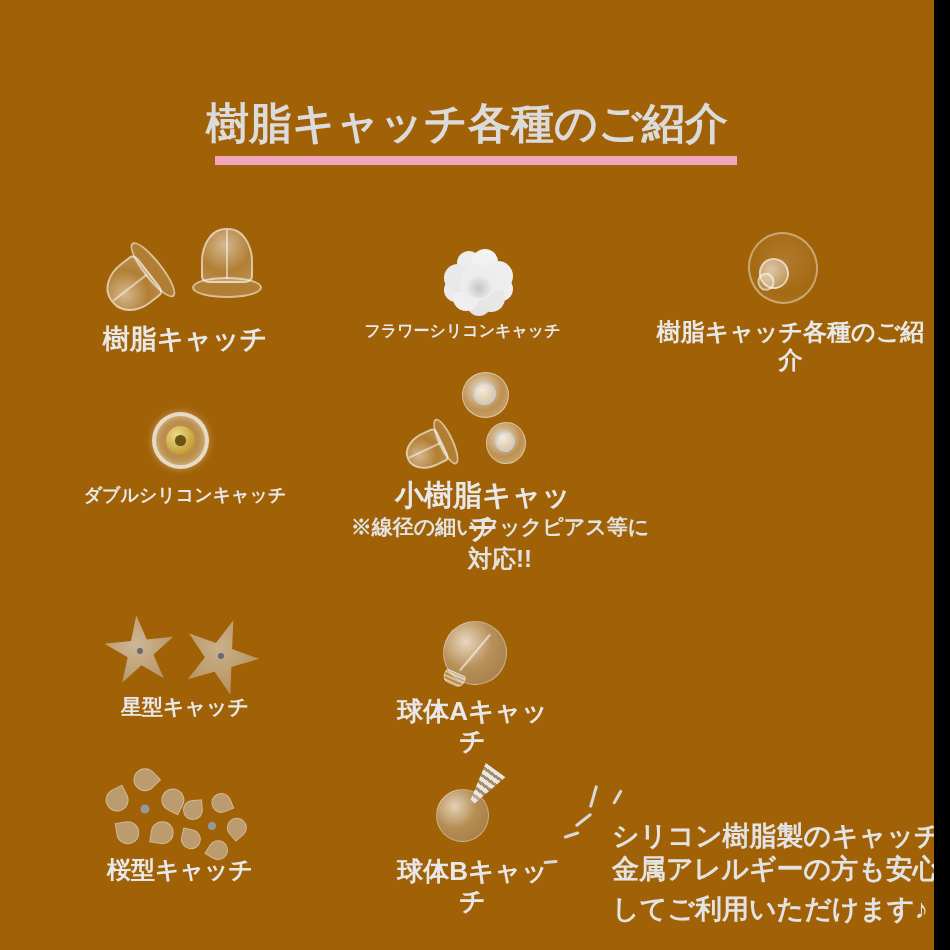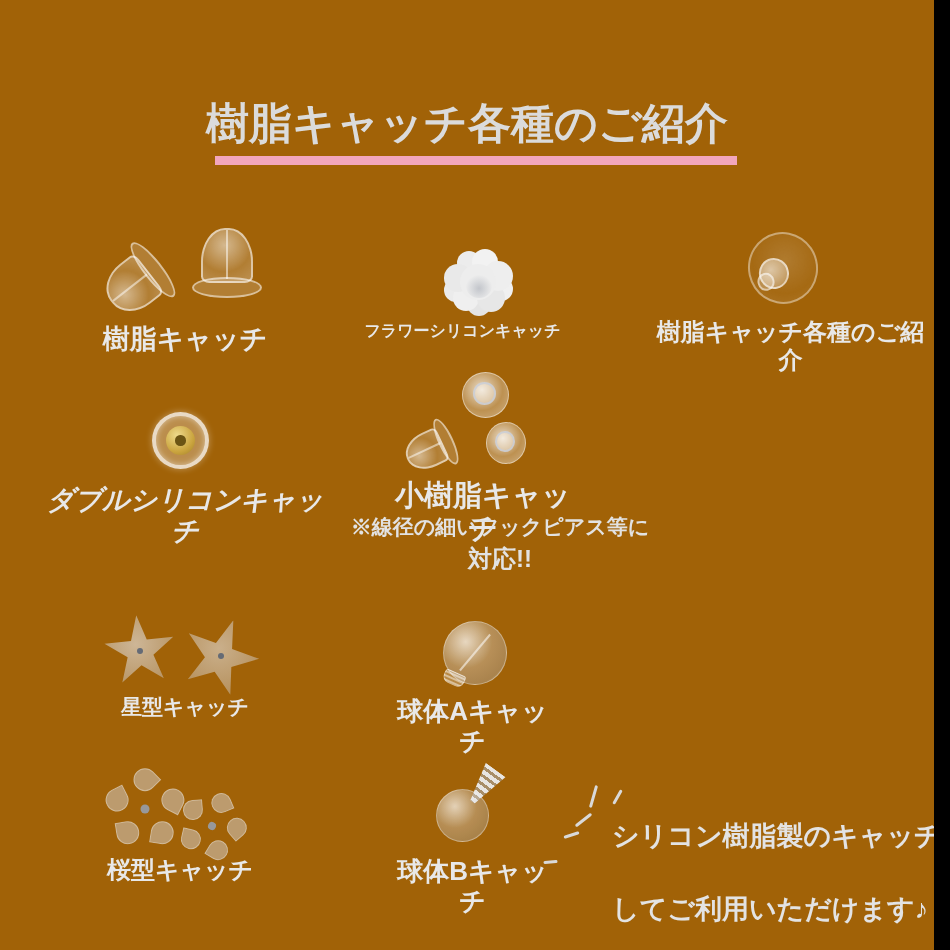--- a/index.html
+++ b/index.html
@@ -190,21 +190,21 @@
     <div class="knob"></div>
     <div class="knob-tip"></div>
   </div>
   <div class="label" style="left:653px; top:318px; width:275px; font-size:24px;">樹脂キャッチ各種のご紹介</div>
 
   <div class="double" style="left:152px; top:412px; width:57px; height:57px;">
     <div class="shell"></div>
     <div class="gold"></div>
     <div class="hole"></div>
   </div>
-  <div class="label" style="left:40px; top:485px; width:290px; font-size:27px;font-style:italic;">ダブルシリコンキャッチ</div>
+  <div class="label" style="left:40px; top:485px; width:290px; font-size:18px;">ダブルシリコンキャッチ</div>
 
   <div class="dome" style="left:462px; top:372px; width:47px; height:46px;">
     <div class="ring"></div>
   </div>
   <div class="bell" style="left:408px; top:424px; width:44px; height:50px; transform:rotate(-115deg);">
     <div class="cup"></div>
     <div class="seam"></div>
     <div class="rim"></div>
   </div>
   <div class="dome" style="left:486px; top:422px; width:40px; height:42px;">
@@ -268,15 +268,16 @@
   <div class="sphere" style="left:436px; top:789px; width:53px; height:53px; opacity:.95;"></div>
   <div class="label" style="left:385px; top:857px; width:175px; font-size:26px;">球体Bキャッチ</div>
 
   <div class="ray r1"></div>
   <div class="ray r2"></div>
   <div class="ray r3"></div>
   <div class="ray r4"></div>
   <div class="ray r5"></div>
 
   <div class="footer-line" style="top:822px;">シリコン樹脂製のキャッチは</div>
+  <div class="footer-line" style="top:855px;">金属アレルギーの方も安心</div>
   <div class="footer-line" style="top:895px;">してご利用いただけます♪</div>
 
 </div>
 
 </body></html>

